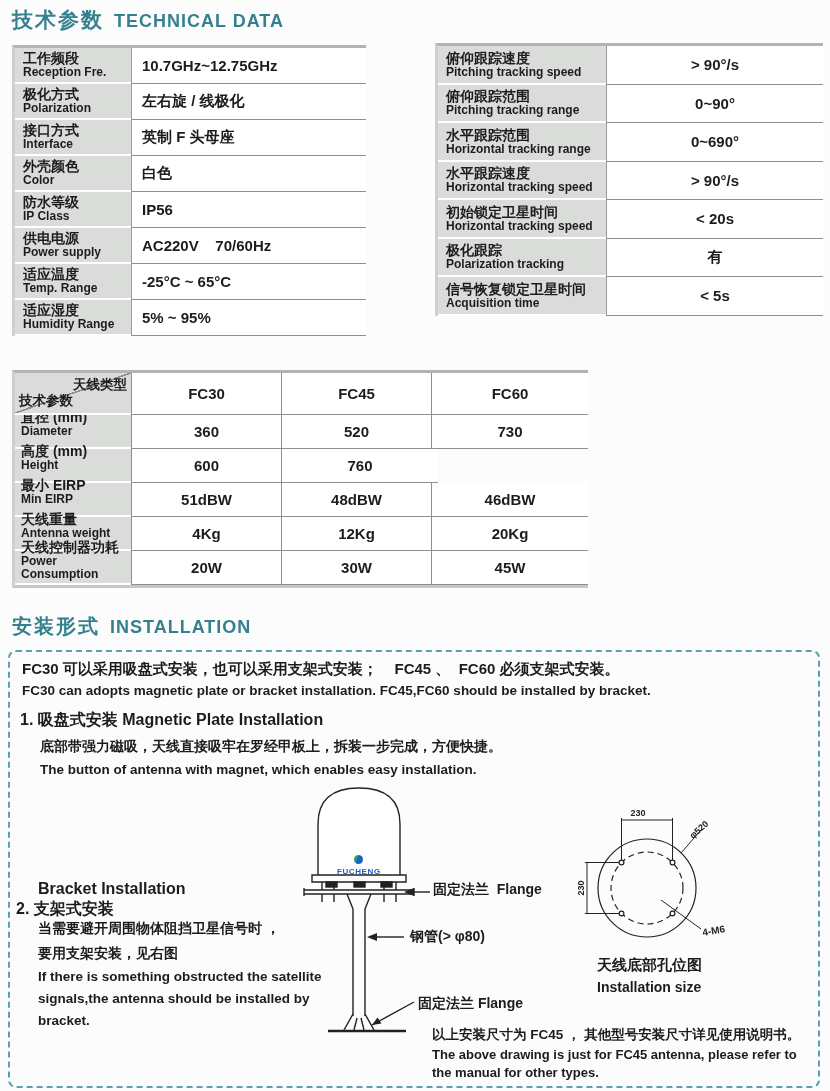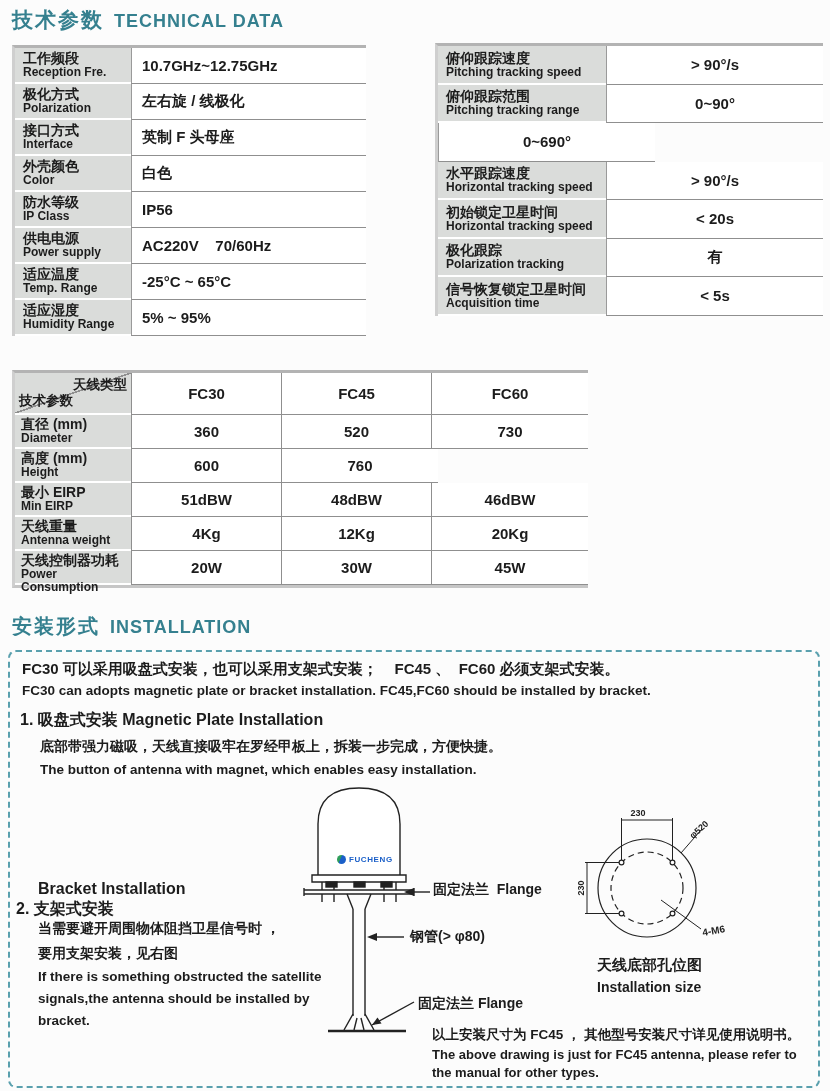--- a/index.html
+++ b/index.html
@@ -27,21 +27,21 @@
   .left-tbl .svalue{width:235px;padding-left:10px;}
   .right-tbl .srow{height:38.5px;}
   .right-tbl .slabel{width:168px;}
   .right-tbl .svalue{width:217px;justify-content:center;}
 
   
   .model-tbl{border-top:3px solid #b3b3b3;border-left:3px solid #cfcfcf;border-bottom:3px solid #c6c6c6;box-sizing:border-box;}
   .mrow{display:flex;box-sizing:border-box;height:34px;}
   .mrow.mhead{height:42px;}
   .mlabel{width:116px;background:#dadcda;border-bottom:2px solid #ffffff;box-sizing:border-box;
-          display:flex;flex-direction:column;justify-content:flex-start;padding:1px 2px 15px 6px;}
+          display:flex;flex-direction:column;justify-content:center;padding:1px 2px 15px 6px;}
   .mcell{background:#ffffff;border-bottom:1px solid #8f8f8f;border-left:1px solid #8f8f8f;
          box-sizing:border-box;display:flex;align-items:center;justify-content:center;
          font-size:15px;font-weight:bold;}
   .mc1{width:150px;}.mc2{width:150px;}.mc3{width:157px;}
   .mcorner{position:relative;width:116px;background:#dadcda;border-bottom:2px solid #ffffff;box-sizing:border-box;
            background-image:linear-gradient(to bottom right,transparent calc(50% - 0.8px),#8f8f8f calc(50% - 0.8px),#8f8f8f calc(50% + 0.8px),transparent calc(50% + 0.8px));}
   .corner-top{position:absolute;top:3px;right:4px;font-size:13.5px;font-weight:bold;}
   .corner-bottom{position:absolute;bottom:3px;left:4px;font-size:13.5px;font-weight:bold;}
 
   
@@ -52,21 +52,21 @@
   .en13{font-size:13.5px;}
   .t16{font-size:16px;font-weight:bold;}
   .dlabel{font-size:14px;font-weight:bold;white-space:pre;}
   .caption-cn{font-size:15px;font-weight:bold;}
   .caption-en{font-size:14px;font-weight:bold;}
   .footnote{font-weight:bold;}
   .fn-cn{font-size:13.5px;}
   .fn-en{font-size:13px;}
 
   
-  .logo{display:flex;align-items:center;gap:3px;}
+  .logo{display:flex;align-items:center;gap:3px;flex-direction:column;}
   .logo-globe{width:9px;height:9px;border-radius:50%;
               background:linear-gradient(115deg,#2e9e5b 38%,#1a5fc8 40%);}
   .logo-text{font-size:8px;font-weight:bold;color:#1a5fc8;letter-spacing:0.6px;}
 
   svg{display:block;}
 </style>
 </head>
 <body>
 
 <div id="page">
@@ -144,20 +144,24 @@
       <div class="svalue">&gt; 90°/s</div>
     </div>
     <div class="srow">
       <div class="slabel">
           <div class="lcn">俯仰跟踪范围</div>
           <div class="len">Pitching tracking range</div>
         </div>
       <div class="svalue">0~90°</div>
     </div>
     <div class="srow">
+      <div class="slabel">
+          <div class="lcn">水平跟踪范围</div>
+          <div class="len">Horizontal tracking range</div>
+        </div>
       <div class="svalue">0~690°</div>
     </div>
     <div class="srow">
       <div class="slabel">
           <div class="lcn">水平跟踪速度</div>
           <div class="len">Horizontal tracking speed</div>
         </div>
       <div class="svalue">&gt; 90°/s</div>
     </div>
     <div class="srow">

